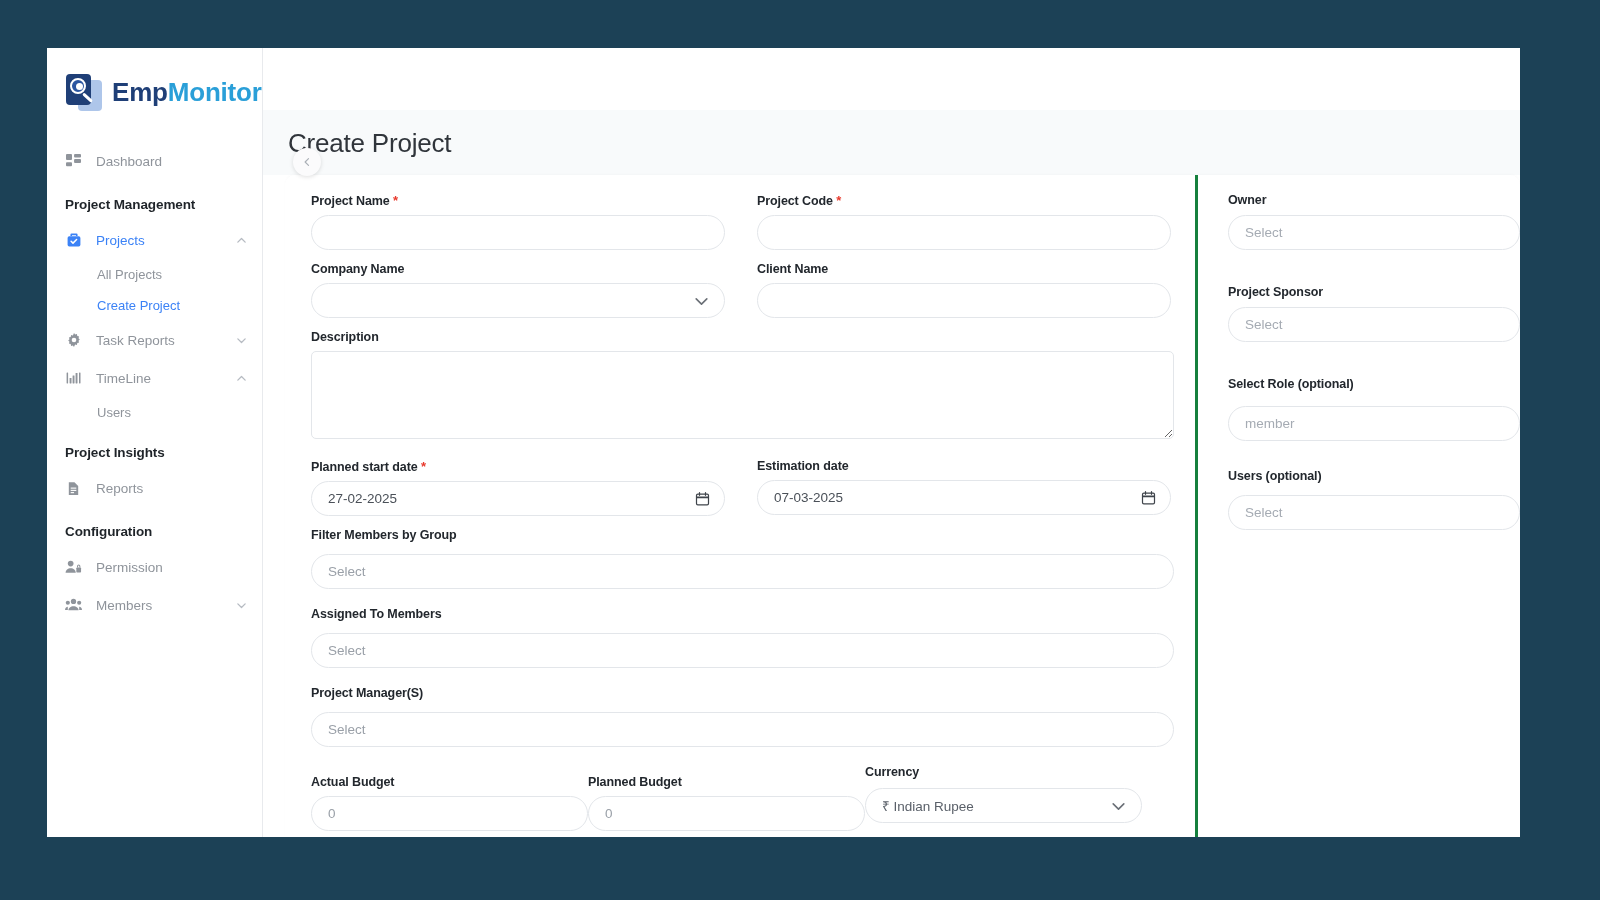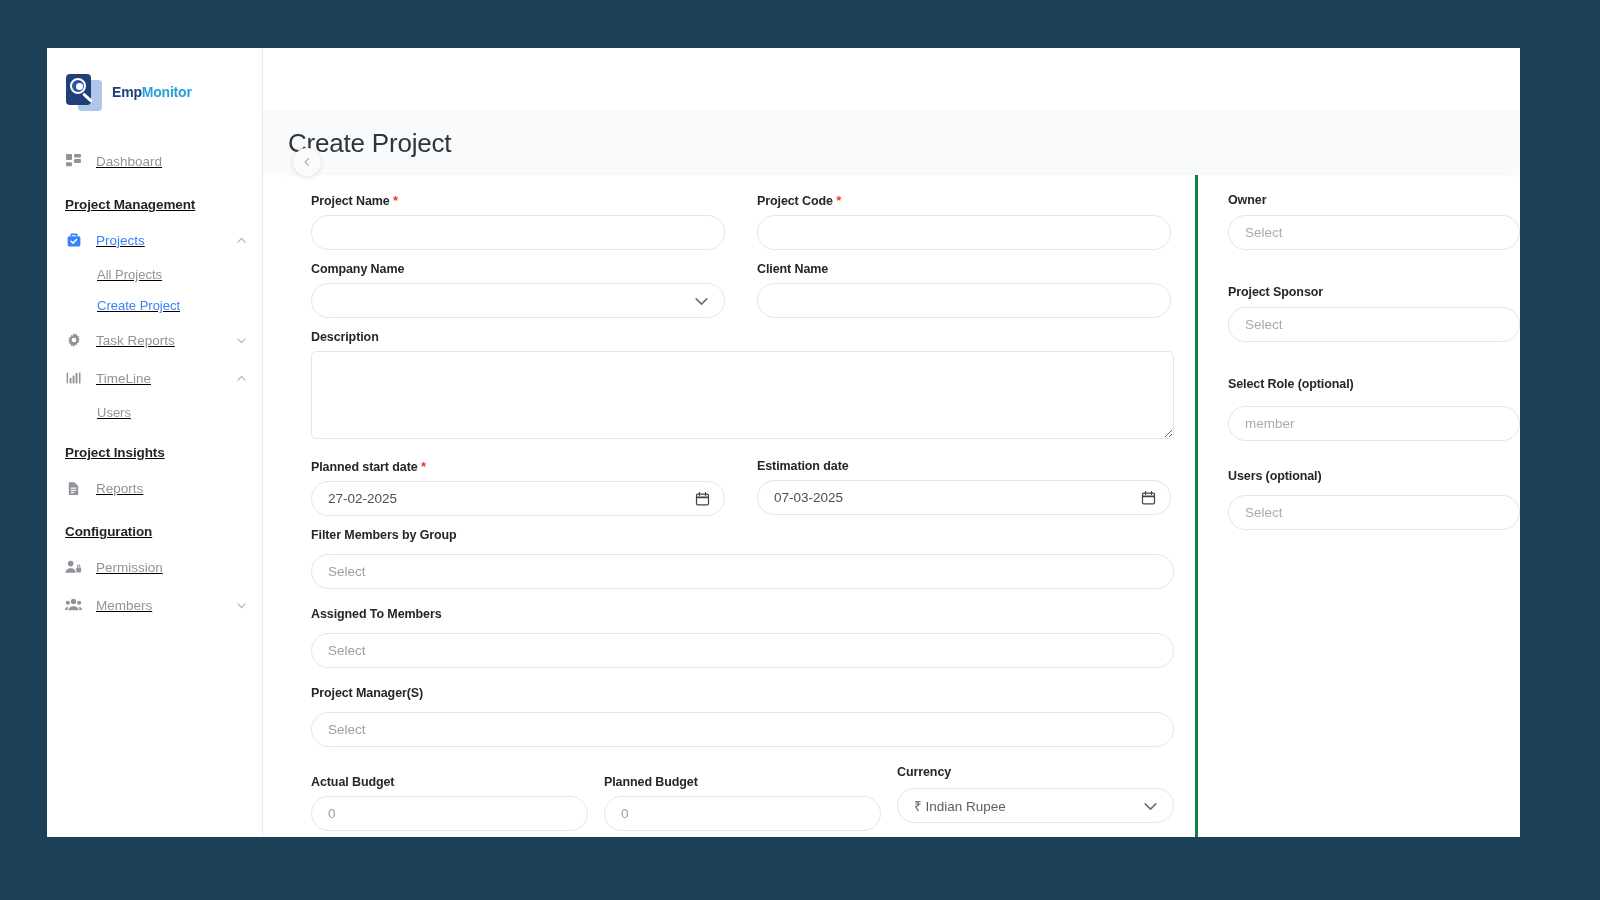--- a/index.html
+++ b/index.html
@@ -58,25 +58,25 @@
     content: ""; position: absolute;
     left: 4.2px; top: 3.2px; width: 7px; height: 7px;
     border-radius: 50%; background: #ffffff;
   }
   .logo-mark .handle {
     position: absolute; left: 18px; top: 19px;
     width: 12px; height: 3.4px; background: #ffffff;
     transform: rotate(43deg); transform-origin: left center;
     border-radius: 2px;
   }
-  .logo-text { font-size: 14px; font-weight: 700; letter-spacing: -0.2px; white-space: nowrap; }
+  .logo-text { font-size: 26px; font-weight: 700; letter-spacing: -0.2px; white-space: nowrap; }
   .logo-text .emp { color: #1f3f77; }
   .logo-text .monitor { color: #2a9fd8; }
 
-  .nav-list { padding-top: 26px; text-decoration: underline; }
+  .nav-list { padding-top: 26px; }
   .nav-item {
     display: flex; align-items: center;
     height: 38px; padding-left: 18px; padding-right: 14px;
     gap: 14px; cursor: pointer;
     font-size: 13.5px; color: #8f949b;
   }
   .nav-item .nav-ico {
     width: 17px; height: 17px; flex: 0 0 17px;
     display: flex; align-items: center; justify-content: center;
     color: #8f949b;
@@ -189,21 +189,21 @@
     width: 100%; height: 88px;
     border: 1px solid #e3e6ea; border-radius: 5px;
     background: #fff; padding: 9px 13px;
     font-size: 13.5px; color: #4a5058;
     font-family: "Liberation Sans", sans-serif;
     resize: vertical; outline: none;
   }
 
   .inp.cur-val { color: #5a6069; }
 
-  .budget-row { display: flex; gap: 16px; align-items: flex-end; }
+  .budget-row { display: flex; align-items: flex-end; }
   .bfld { width: 277px; flex: 0 0 277px; }
   .bfld.cur { width: 277px; flex: 0 0 277px; }
 
   
   .side-fld { margin-bottom: 35px; }
   .side-fld .lbl { margin-bottom: 8px; }
   .side-inp {
     width: 100%; height: 35px;
     border: 1px solid #e3e6ea; border-radius: 20px;
     background: #fff; padding: 0 16px;

